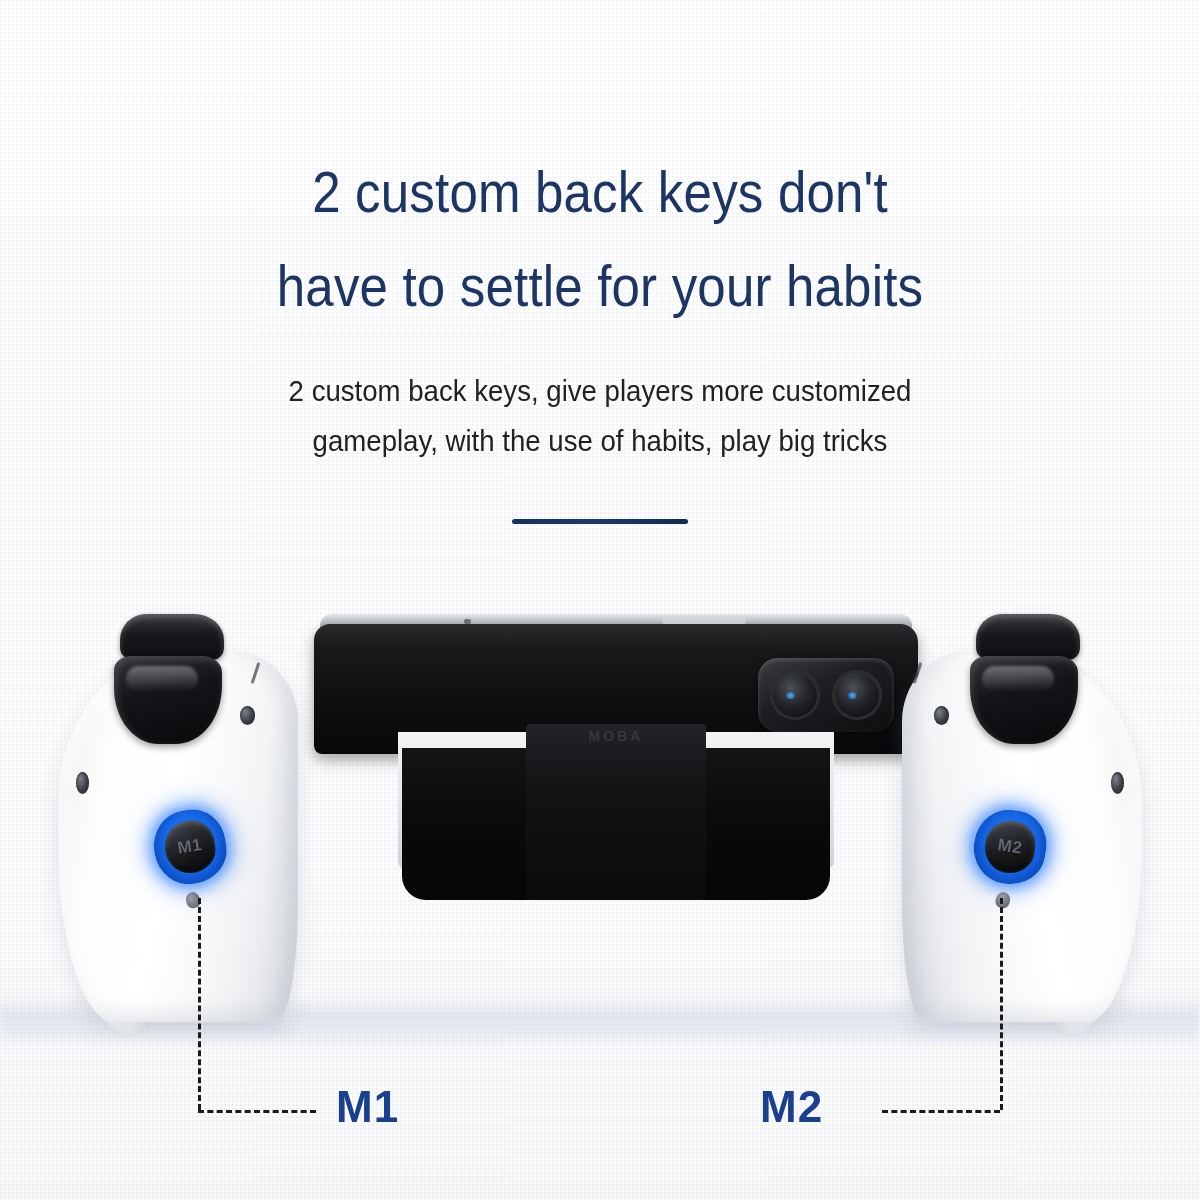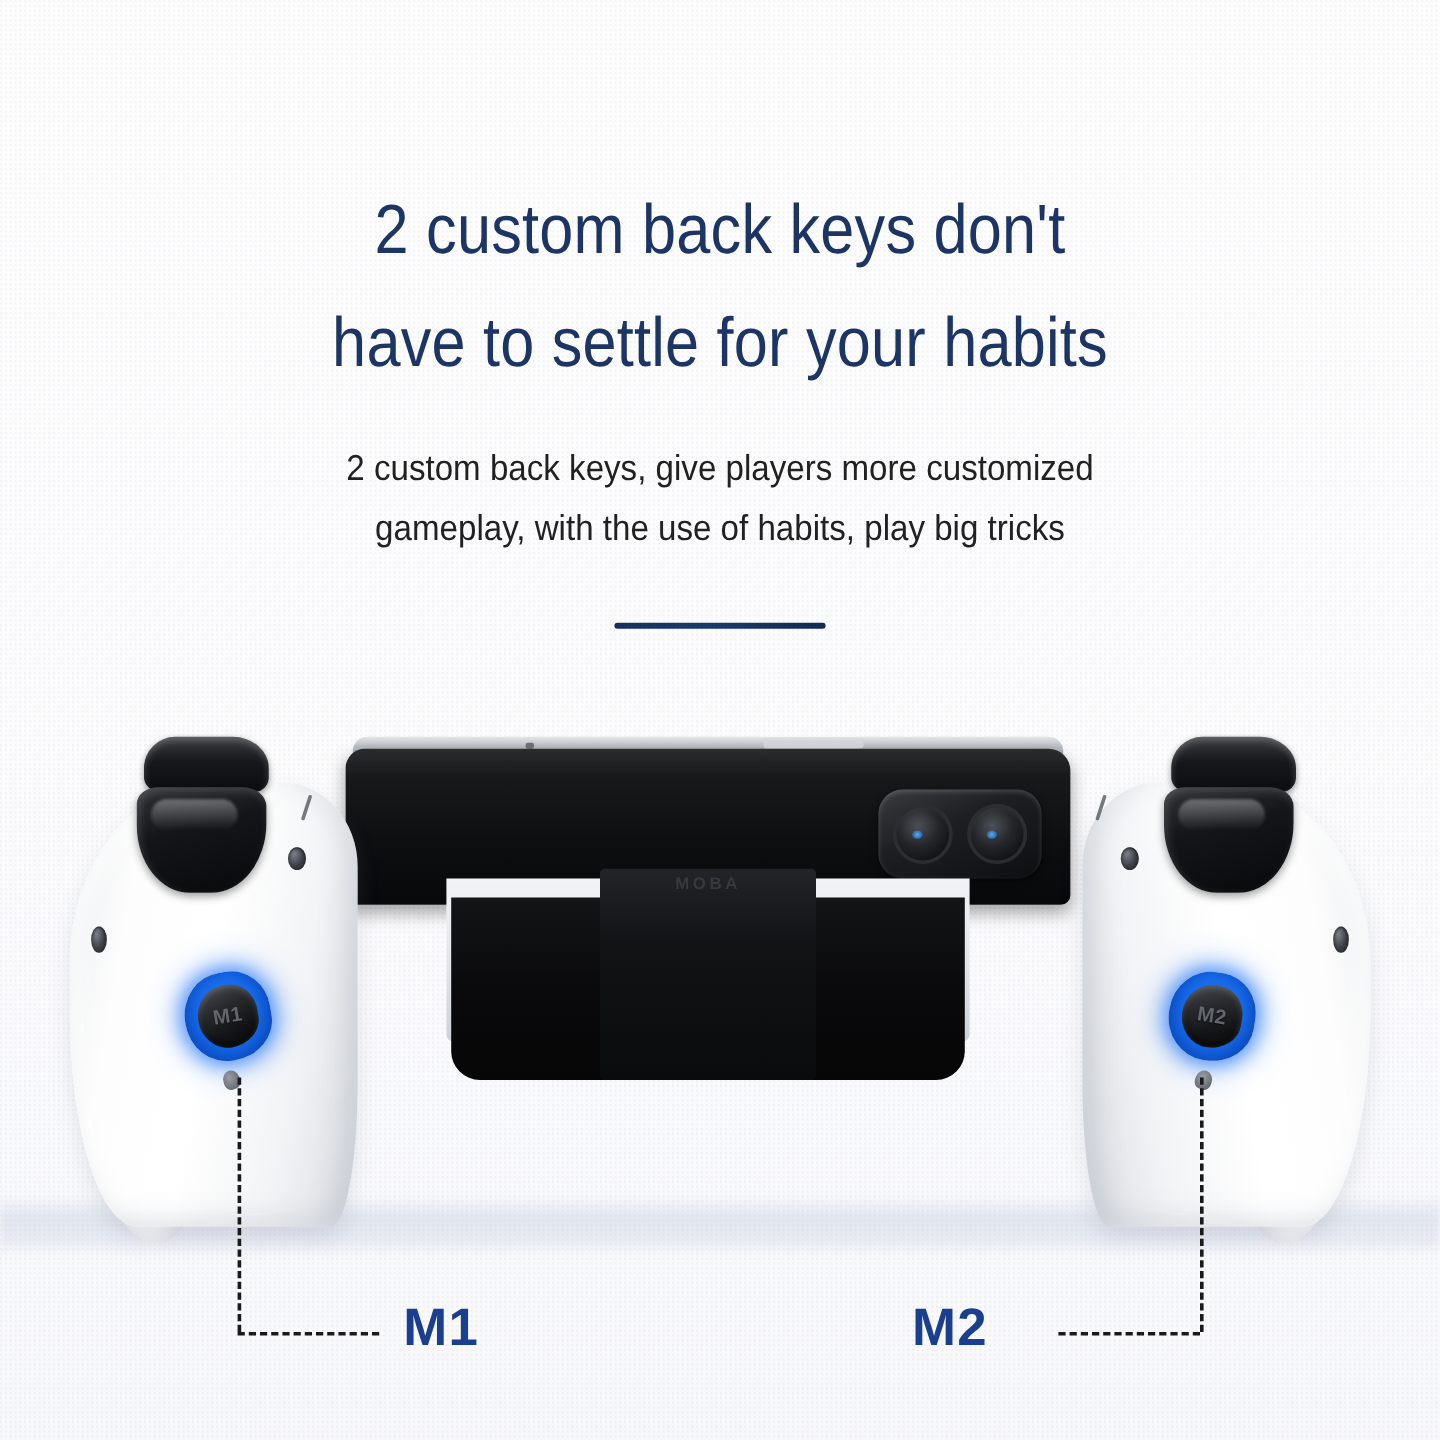--- a/index.html
+++ b/index.html
@@ -155,21 +155,21 @@
     border-radius:24px 22px 26px 24px / 26px 24px 22px 26px;
     box-shadow:inset 0 2px 5px rgba(255,255,255,.22), inset 0 -3px 6px rgba(0,0,0,.6);
     display:flex; align-items:center; justify-content:center;
   }
   .mbtn-text{
     color:#6e737c; font-size:17px; font-weight:700; letter-spacing:.5px;
     opacity:.85; text-shadow:0 1px 1px rgba(0,0,0,.55);
   }
 
   
-  #phone-assembly{ position:absolute; left:288px; top:24px; width:604px; height:276px; }
+  #phone-assembly{ position:absolute; left:314px; top:24px; width:604px; height:276px; }
   #phone-body{
     position:absolute; left:0; top:0; width:604px; height:130px;
     background:linear-gradient(180deg,#2b2c2e 0%,#18191b 18%,#0e0f11 58%,#07080a 100%);
     border-radius:16px 18px 8px 8px;
     box-shadow:0 6px 14px rgba(0,0,0,.35);
   }
   #phone-rail{
     position:absolute; left:6px; top:-10px; width:592px; height:22px;
     background:linear-gradient(180deg,#e4e6e9 0%,#b9bcc2 40%,#8f9299 100%);
     border-radius:12px 12px 4px 4px;

